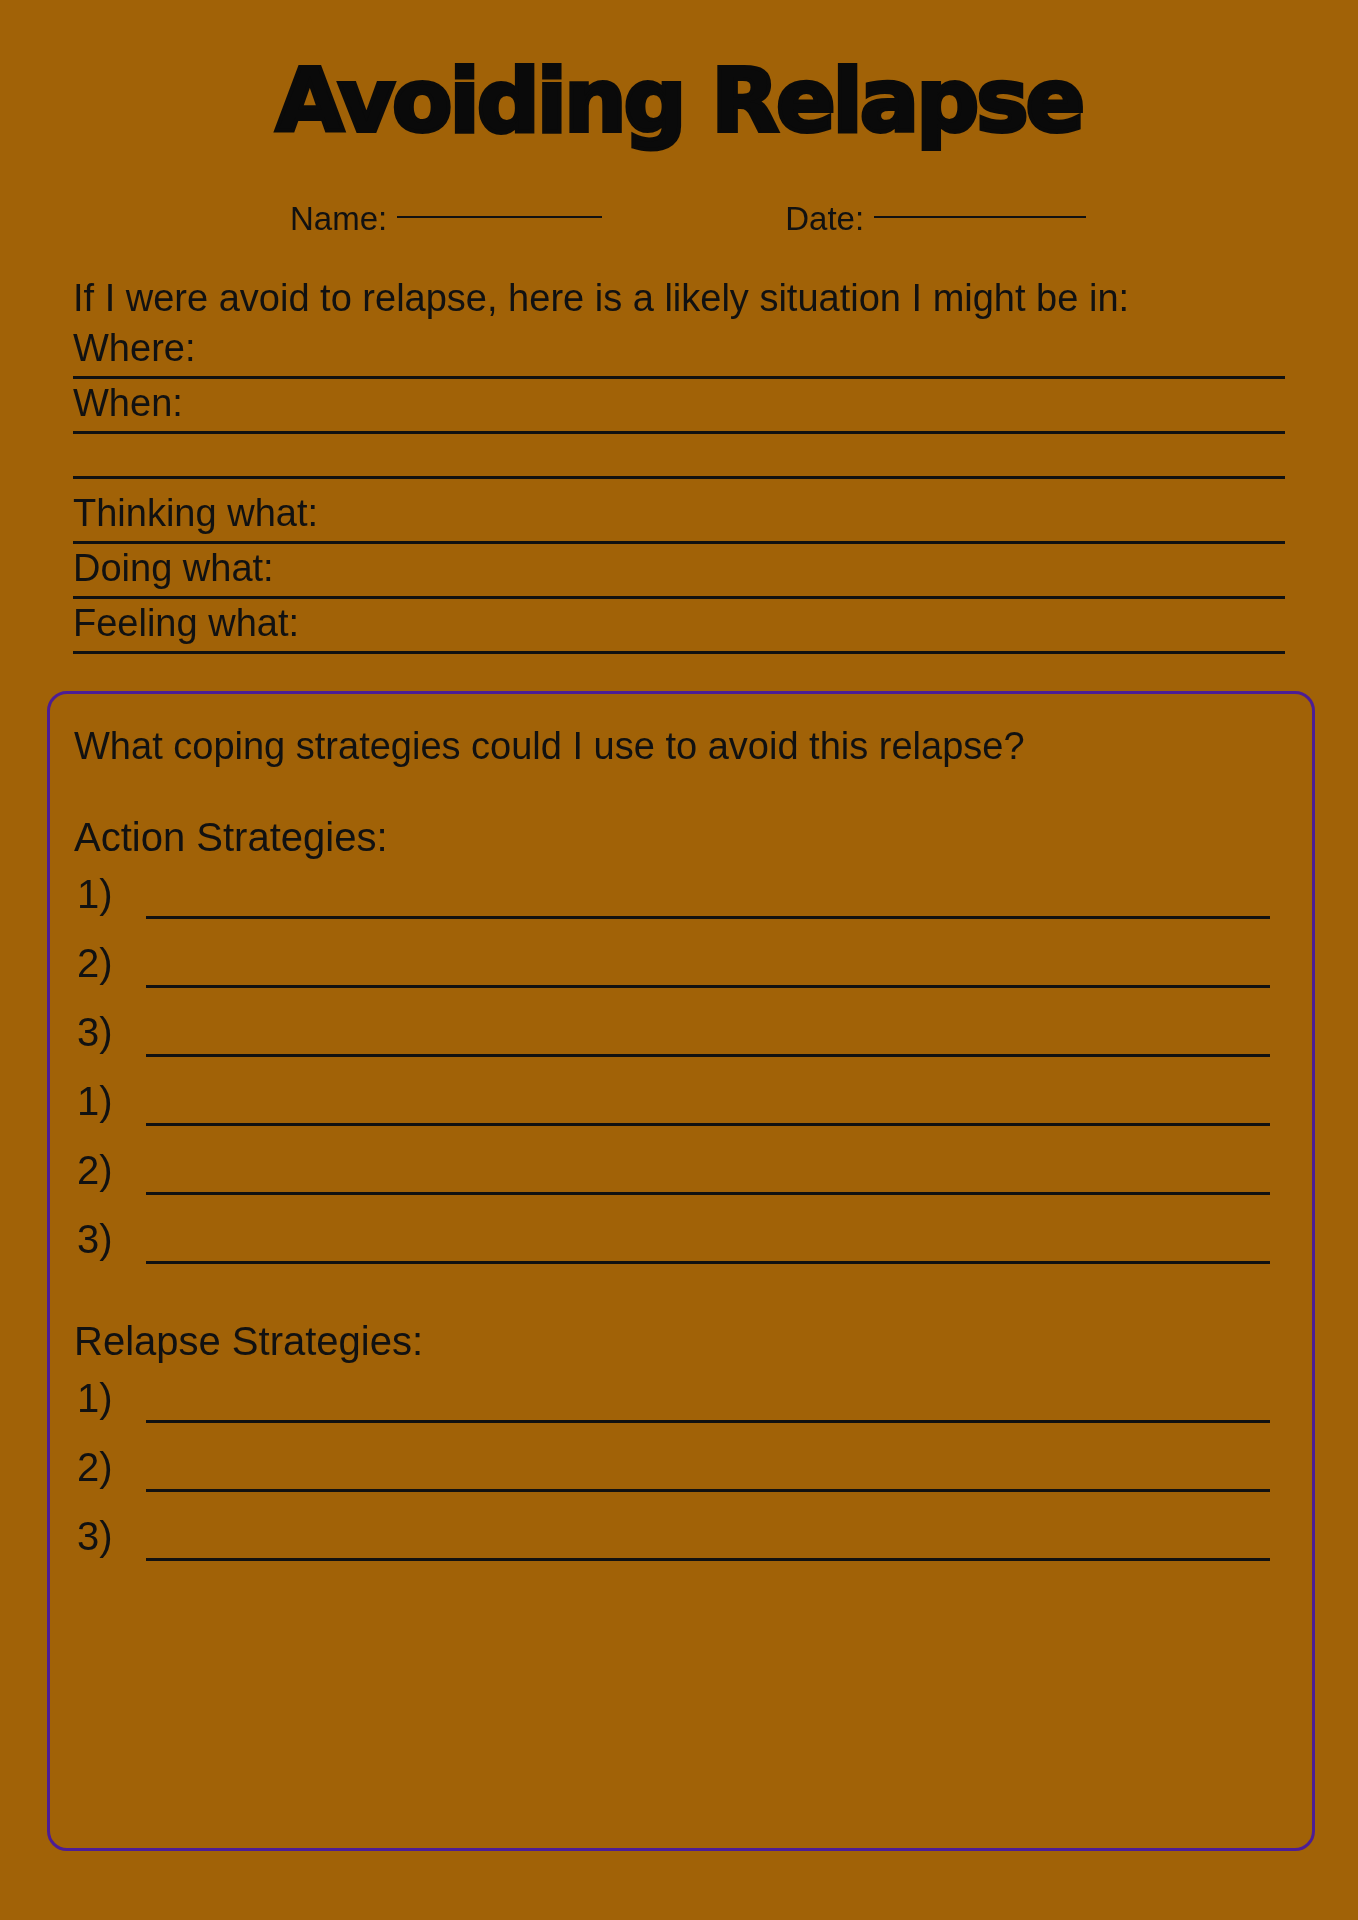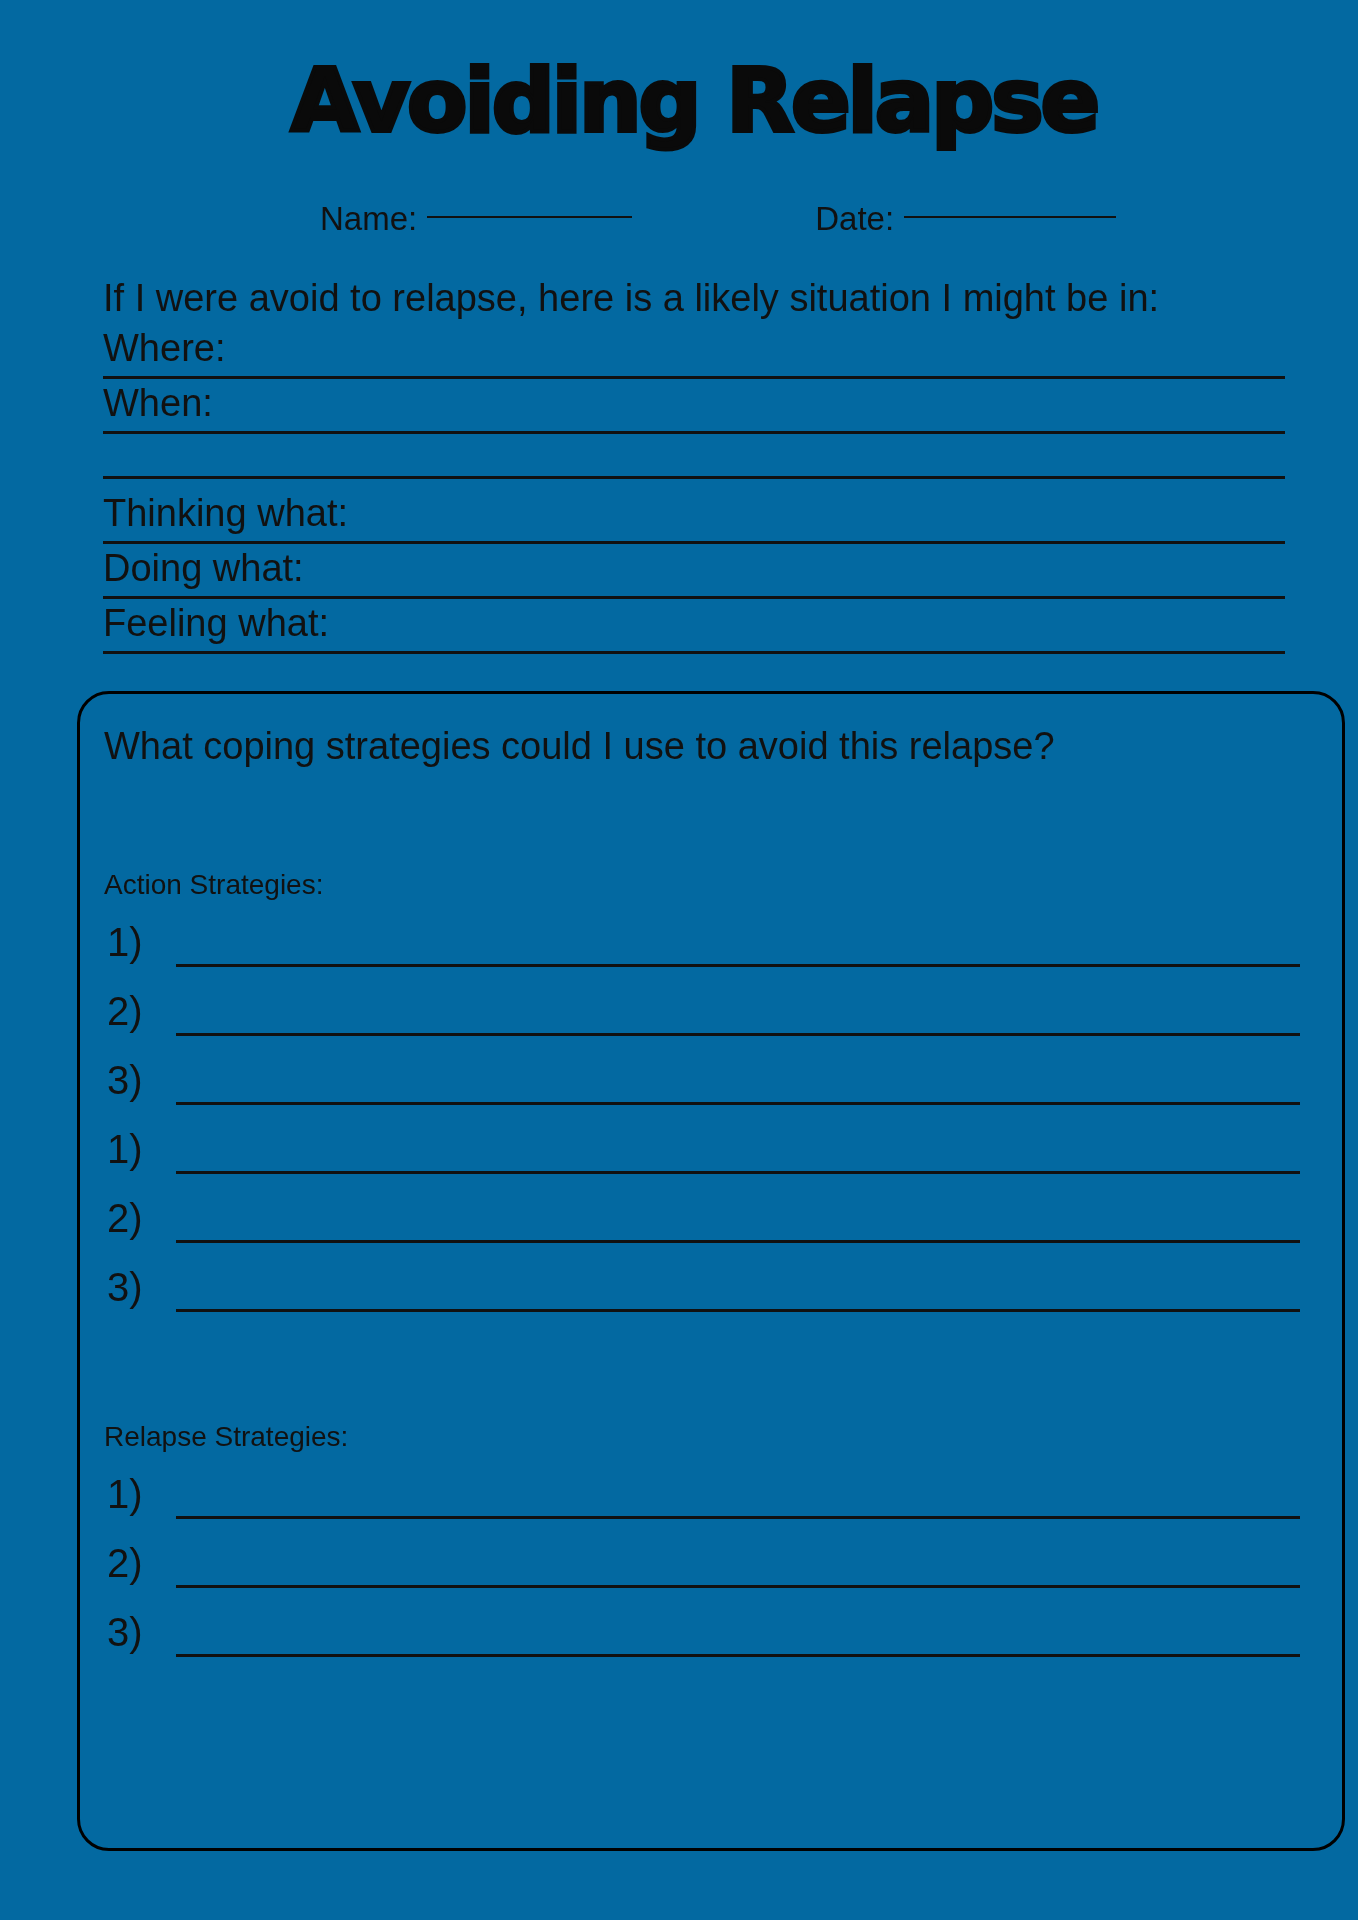--- a/index.html
+++ b/index.html
@@ -4,26 +4,25 @@
 <style>
   html, body {
     margin: 0;
     padding: 0;
     background: #ffffff;
   }
   .page {
     position: relative;
     width: 1358px;
     height: 1920px;
-    background: #0369a1;
+    background: #a16207;
     color: #111111;
     font-family: "Liberation Sans", sans-serif;
     overflow: hidden;
     box-sizing: border-box;
-    padding-left: 30px;
   }
 
   
   .title {
     margin: 50px 0 0 0;
     text-align: center;
     font-family: "DejaVu Sans", sans-serif;
     font-weight: bold;
     font-size: 88px;
     line-height: 1.15;
@@ -76,34 +75,34 @@
     border-bottom: 3px solid #111;
     margin-bottom: 7px;
   }
 
   
   .coping-box {
     box-sizing: border-box;
     margin: 40px 0 0 47px;
     width: 1268px;
     height: 1160px;
-    border: 3px solid #000000;
-    border-radius: 32px;
+    border: 3px solid #4c1d95;
+    border-radius: 20px;
     padding: 0 42px 0 24px;
     overflow: hidden;
   }
   .box-question {
     margin-top: 28px;
     font-size: 38px;
     line-height: 48px;
     white-space: nowrap;
   }
   .section-heading {
-    margin-top: 92px;
-    font-size: 28px;
+    margin-top: 44px;
+    font-size: 40px;
     line-height: 46px;
   }
   .num-row {
     display: flex;
     height: 69px;
     font-size: 40px;
   }
   .num {
     width: 72px;
     line-height: 69px;

